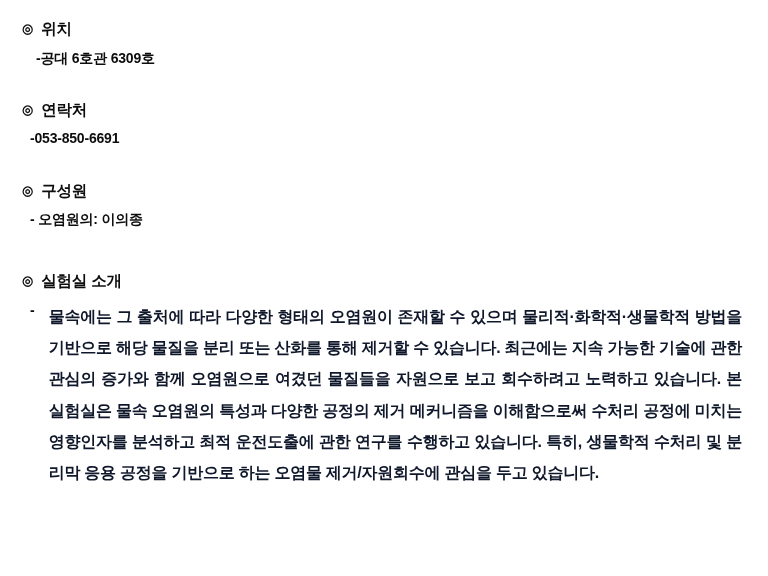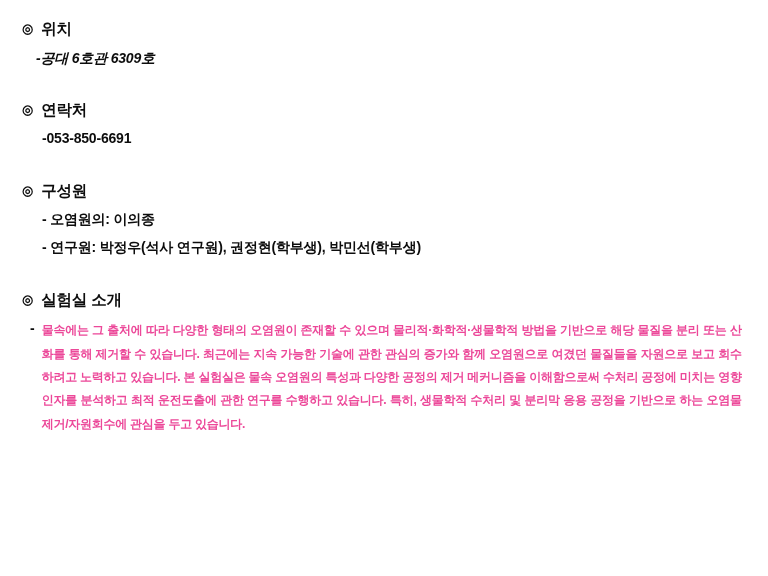--- a/index.html
+++ b/index.html
@@ -43,49 +43,48 @@
   .sub-line {
     font-size: 14px;
     font-weight: bold;
     color: #0d0d0d;
     line-height: 1.3;
     letter-spacing: -0.2px;
     white-space: nowrap;
   }
   .indent-1 {
     margin-left: 14px;
-    font-style: italic;
   }
   .indent-dash {
-    margin-left: 20px;
+    margin-left: 8px;
   }
   .gap-md { height: 34px; }
   .gap-xs { height: 10px; }
 
   .intro-block {
     display: flex;
     margin-left: 8px;
     margin-top: 10px;
   }
   .intro-dash {
     font-size: 14px;
     font-weight: bold;
     color: #0d0d0d;
     flex: 0 0 auto;
     padding-top: 1px;
   }
   .intro-text {
-    font-size: 12px;
+    font-size: 16px;
     font-weight: bold;
-    color: #ec4899;
+    color: #0f172a;
     line-height: 1.95;
     letter-spacing: -0.25px;
     text-align: justify;
     text-justify: inter-character;
-    margin-left: 7px;
+    margin-left: 14px;
     width: 700px;
   }
 </style>
 </head>
 <body>
 
 <div class="page">
 
   <div class="section">
     <div class="section-heading">
@@ -110,21 +109,20 @@
   <div class="gap-md"></div>
 
   <div class="section">
     <div class="section-heading">
       <span class="bullet-icon">◎</span>
       <span>구성원</span>
     </div>
     <div class="gap-xs"></div>
     <div class="sub-line indent-dash">- 오염원의: 이의종</div>
     <div class="gap-xs"></div>
-    <div class="sub-line indent-dash">- 연구원: 박정우(석사 연구원), 권정현(학부생), 박민선(학부생)</div>
   </div>
 
   <div class="gap-md"></div>
 
   <div class="section">
     <div class="section-heading">
       <span class="bullet-icon">◎</span>
       <span>실험실 소개</span>
     </div>
     <div class="intro-block">

